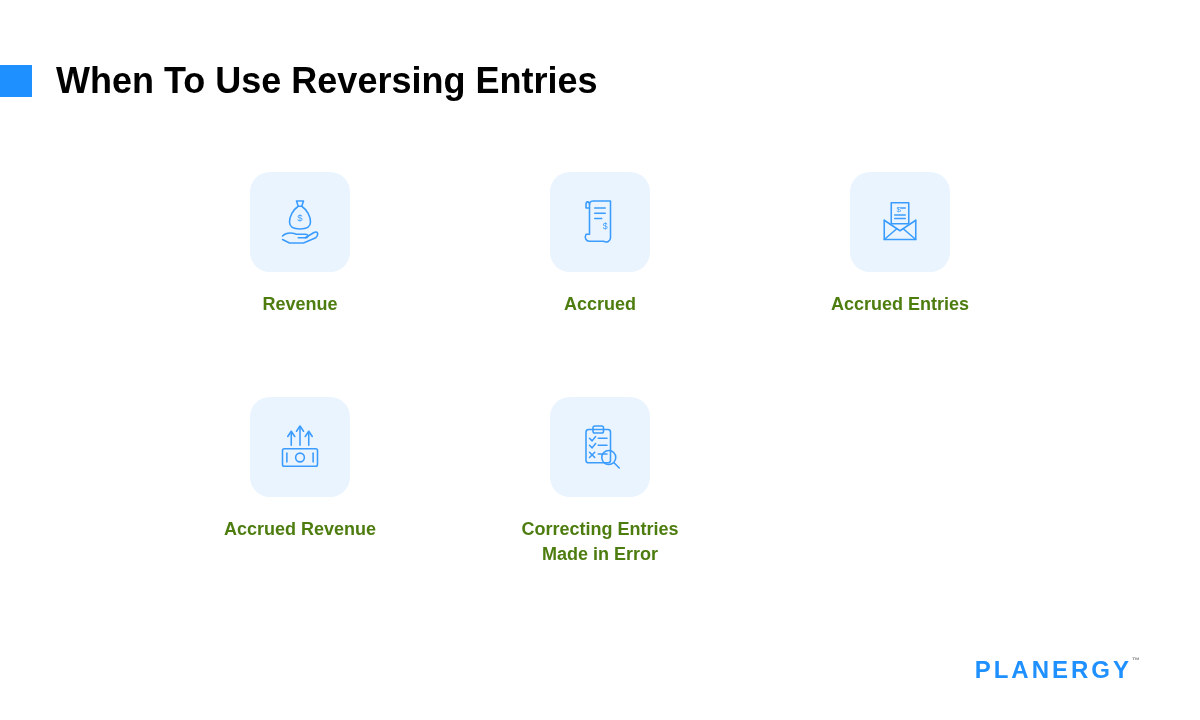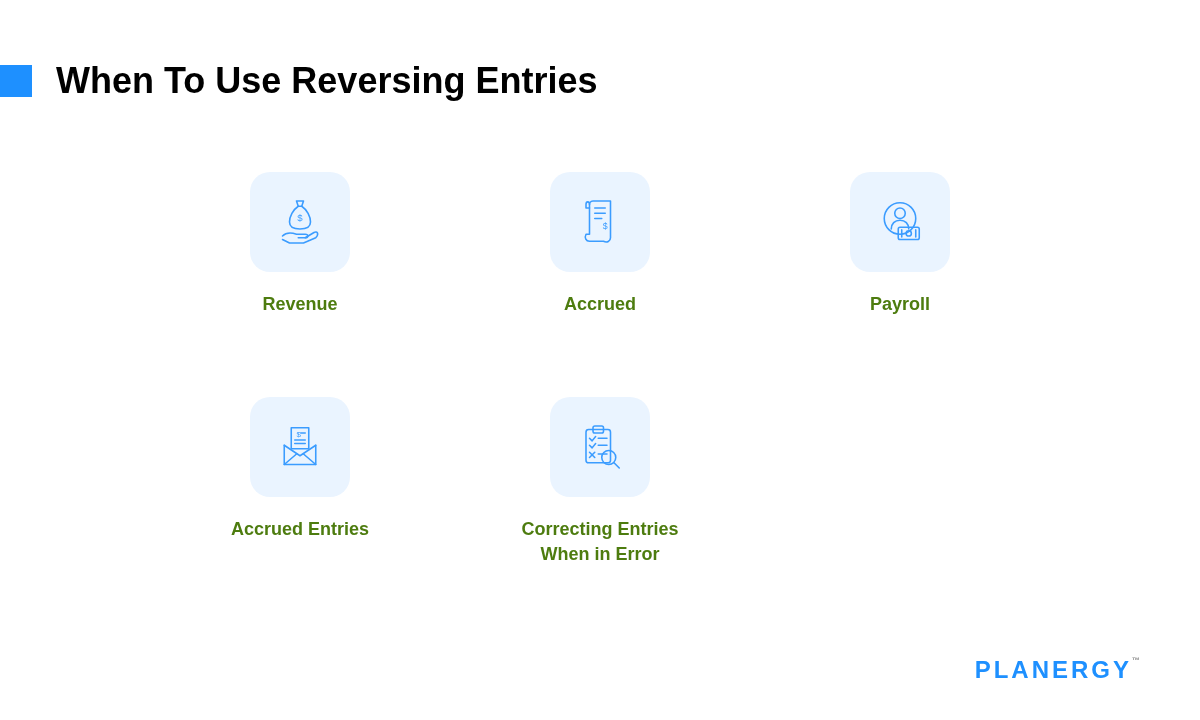--- a/index.html
+++ b/index.html
@@ -116,69 +116,72 @@
         <path d="M20 12 C20 8 16 8 16 12 L16 16 L20 16"></path>
         <line x1="26" y1="16" x2="38" y2="16"></line>
         <line x1="26" y1="22" x2="38" y2="22"></line>
         <line x1="26" y1="28" x2="34" y2="28"></line>
         <text x="38" y="40" font-size="10" text-anchor="middle" fill="#3b9cff" stroke="none">$</text>
       </svg>
     </div>
     <div class="card-label">Accrued</div>
   </div>
 
-  <div class="card">
-    <div class="icon-box">
-      <svg viewBox="0 0 64 64">
-        <circle cx="32" cy="28" r="18"></circle>
-        <circle cx="32" cy="22" r="6"></circle>
-        <path d="M22 40 C22 34 26 30 32 30 C38 30 42 34 42 40"></path>
-        <rect x="30" y="38" width="24" height="14" rx="2"></rect>
-        <circle cx="42" cy="45" r="3"></circle>
-        <line x1="34" y1="41" x2="34" y2="49"></line>
-        <line x1="50" y1="41" x2="50" y2="49"></line>
-      </svg>
-    </div>
-    <div class="card-label">Payroll</div>
-  </div>
 
   <div class="card">
     <div class="icon-box">
       <svg viewBox="0 0 64 64">
         <path d="M22 10 L42 10 L42 34 L22 34 Z"></path>
         <text x="28" y="21" font-size="9" fill="#3b9cff" stroke="none">$</text>
         <line x1="33" y1="16" x2="38" y2="16"></line>
         <line x1="26" y1="24" x2="38" y2="24"></line>
         <line x1="26" y1="28" x2="38" y2="28"></line>
         <path d="M14 30 L14 52 L50 52 L50 30"></path>
         <path d="M14 30 L32 42 L50 30"></path>
         <path d="M14 52 L28 40"></path>
         <path d="M50 52 L36 40"></path>
       </svg>
     </div>
     <div class="card-label">Accrued Entries</div>
   </div>
 
+  <div class="card">
+    <div class="icon-box">
+      <svg viewBox="0 0 64 64">
+        <line x1="22" y1="30" x2="22" y2="16"></line>
+        <polyline points="18,20 22,14 26,20"></polyline>
+        <line x1="32" y1="30" x2="32" y2="10"></line>
+        <polyline points="28,14 32,8 36,14"></polyline>
+        <line x1="42" y1="30" x2="42" y2="16"></line>
+        <polyline points="38,20 42,14 46,20"></polyline>
+        <rect x="12" y="34" width="40" height="20" rx="2"></rect>
+        <circle cx="32" cy="44" r="5"></circle>
+        <line x1="17" y1="39" x2="17" y2="49"></line>
+        <line x1="47" y1="39" x2="47" y2="49"></line>
+      </svg>
+    </div>
+    <div class="card-label">Accrued Revenue</div>
+  </div>
 
   <div class="card">
     <div class="icon-box">
       <svg viewBox="0 0 64 64">
         <rect x="16" y="12" width="28" height="38" rx="3"></rect>
         <rect x="24" y="8" width="12" height="8" rx="2"></rect>
         <polyline points="20,22 23,25 27,20"></polyline>
         <line x1="30" y1="22" x2="40" y2="22"></line>
         <polyline points="20,30 23,33 27,28"></polyline>
         <line x1="30" y1="30" x2="40" y2="30"></line>
         <line x1="20" y1="38" x2="26" y2="44"></line>
         <line x1="26" y1="38" x2="20" y2="44"></line>
         <line x1="30" y1="40" x2="40" y2="40"></line>
         <circle cx="42" cy="44" r="8"></circle>
         <line x1="48" y1="50" x2="54" y2="56"></line>
       </svg>
     </div>
-    <div class="card-label">Correcting Entries When in Error</div>
+    <div class="card-label">Correcting Entries Made in Error</div>
   </div>
 
 </div>
 
 <div class="logo">
   <span>PLANERGY</span><sup>™</sup>
 </div>
 
 </body></html>

